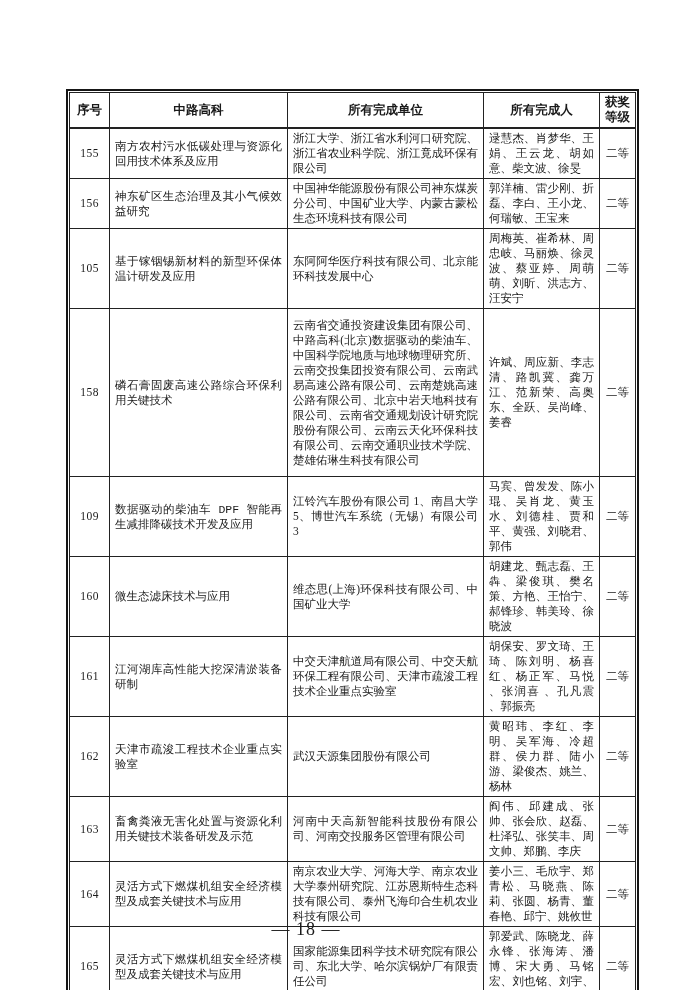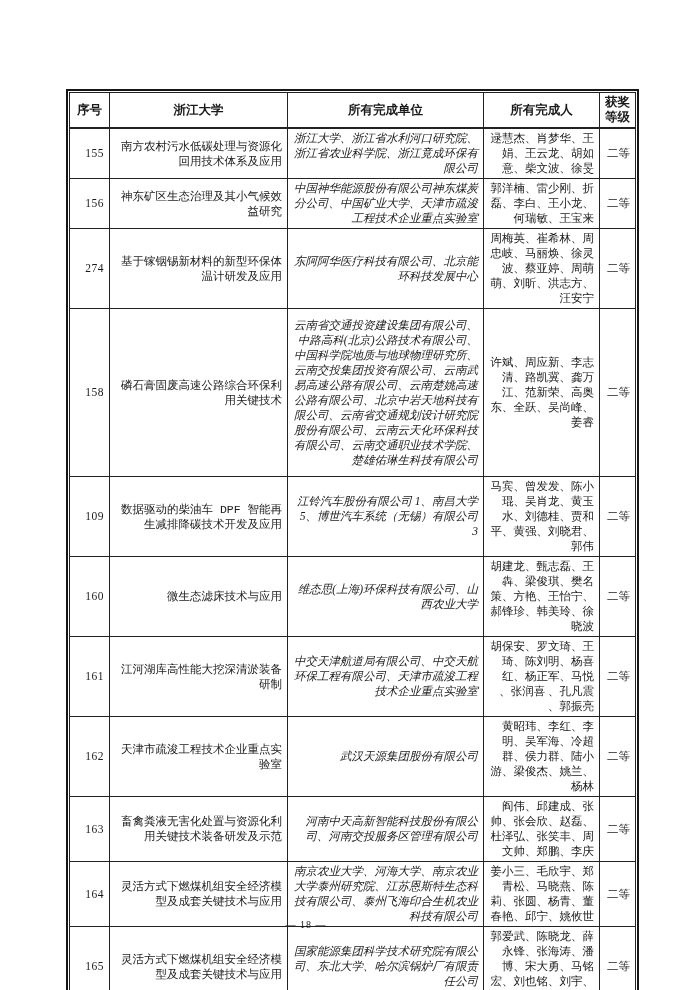--- a/index.html
+++ b/index.html
@@ -40,116 +40,114 @@
     font-size: 12.5px;
     line-height: 1.2;
     text-align: center;
     padding: 2px 1px;
     border-bottom-width: 2px;
   }
   table.awards td {
     font-size: 11.5px;
     line-height: 15px;
     padding: 2px 5px;
-    text-align: right;
   }
   td.c-no {
     text-align: center;
     font-size: 12px;
     padding: 2px 1px;
     letter-spacing: 0.5px;
   }
   td.c-project {
     padding: 2px 6px 2px 9px;
     text-align: justify;
     font-family: Liberation Mono, monospace;
   }
   td.c-units {
     text-align: justify;
-    font-style: italic;
   }
   td.c-people {
     text-align: justify;
   }
   td.c-award {
     text-align: center;
     font-size: 12px;
     padding: 2px 1px;
   }
   .page-footer {
     position: absolute;
     top: 919px;
     left: 0;
     width: 612px;
     text-align: center;
-    font-size: 10px;
+    font-size: 18px;
     letter-spacing: 1px;
   }
 </style>
 </head>
 <body>
 
 <div class="table-outer">
   <table class="awards">
     <colgroup>
       <col style="width:40px">
       <col style="width:178px">
       <col style="width:196px">
       <col style="width:116px">
       <col style="width:36px">
     </colgroup>
     <thead>
       <tr style="height:30px">
         <th>序号</th>
-        <th>浙江大学</th>
+        <th>中路高科</th>
         <th>所有完成单位</th>
         <th>所有完成人</th>
         <th>获奖等级</th>
       </tr>
     </thead>
     <tbody id="tbody">
         <tr style="height: 48px;">
     <td class="c-no">155</td>
     <td class="c-project">南方农村污水低碳处理与资源化回用技术体系及应用</td>
     <td class="c-units">浙江大学、浙江省水利河口研究院、浙江省农业科学院、浙江竟成环保有限公司</td>
     <td class="c-people">逯慧杰、肖梦华、王娟、王云龙、胡如意、柴文波、徐旻</td>
     <td class="c-award">二等</td>
   </tr>
         <tr style="height: 46px;">
     <td class="c-no">156</td>
     <td class="c-project">神东矿区生态治理及其小气候效益研究</td>
-    <td class="c-units">中国神华能源股份有限公司神东煤炭分公司、中国矿业大学、天津市疏浚工程技术企业重点实验室</td>
+    <td class="c-units">中国神华能源股份有限公司神东煤炭分公司、中国矿业大学、内蒙古蒙松生态环境科技有限公司</td>
     <td class="c-people">郭洋楠、雷少刚、折磊、李白、王小龙、何瑞敏、王宝来</td>
     <td class="c-award">二等</td>
   </tr>
         <tr style="height: 74px;">
-    <td class="c-no">274</td>
+    <td class="c-no">105</td>
     <td class="c-project">基于镓铟锡新材料的新型环保体温计研发及应用</td>
     <td class="c-units">东阿阿华医疗科技有限公司、北京能环科技发展中心</td>
     <td class="c-people">周梅英、崔希林、周忠岐、马丽焕、徐灵波、蔡亚婷、周萌萌、刘昕、洪志方、汪安宁</td>
     <td class="c-award">二等</td>
   </tr>
         <tr style="height: 168px;">
     <td class="c-no">158</td>
     <td class="c-project">磷石膏固废高速公路综合环保利用关键技术</td>
-    <td class="c-units">云南省交通投资建设集团有限公司、中路高科(北京)公路技术有限公司、中国科学院地质与地球物理研究所、云南交投集团投资有限公司、云南武易高速公路有限公司、云南楚姚高速公路有限公司、北京中岩天地科技有限公司、云南省交通规划设计研究院股份有限公司、云南云天化环保科技有限公司、云南交通职业技术学院、楚雄佑琳生科技有限公司</td>
+    <td class="c-units">云南省交通投资建设集团有限公司、中路高科(北京)数据驱动的柴油车、中国科学院地质与地球物理研究所、云南交投集团投资有限公司、云南武易高速公路有限公司、云南楚姚高速公路有限公司、北京中岩天地科技有限公司、云南省交通规划设计研究院股份有限公司、云南云天化环保科技有限公司、云南交通职业技术学院、楚雄佑琳生科技有限公司</td>
     <td class="c-people">许斌、周应新、李志清、路凯冀、龚万江、范新荣、高奥东、全跃、吴尚峰、姜睿</td>
     <td class="c-award">二等</td>
   </tr>
         <tr style="height: 62px;">
     <td class="c-no">109</td>
     <td class="c-project">数据驱动的柴油车 DPF 智能再生减排降碳技术开发及应用</td>
     <td class="c-units">江铃汽车股份有限公司 1、南昌大学 5、博世汽车系统（无锡）有限公司 3</td>
     <td class="c-people">马宾、曾发发、陈小琨、吴肖龙、黄玉水、刘德桂、贾和平、黄强、刘晓君、郭伟</td>
     <td class="c-award">二等</td>
   </tr>
         <tr style="height: 61px;">
     <td class="c-no">160</td>
     <td class="c-project">微生态滤床技术与应用</td>
-    <td class="c-units">维态思(上海)环保科技有限公司、山西农业大学</td>
+    <td class="c-units">维态思(上海)环保科技有限公司、中国矿业大学</td>
     <td class="c-people">胡建龙、甄志磊、王犇、梁俊琪、樊名策、方艳、王怡宁、郝锋珍、韩美玲、徐晓波</td>
     <td class="c-award">二等</td>
   </tr>
         <tr style="height: 75px;">
     <td class="c-no">161</td>
     <td class="c-project">江河湖库高性能大挖深清淤装备研制</td>
     <td class="c-units">中交天津航道局有限公司、中交天航环保工程有限公司、天津市疏浚工程技术企业重点实验室</td>
     <td class="c-people">胡保安、罗文琦、王琦、陈刘明、杨喜红、杨正军、马悦 、张润喜 、孔凡震 、郭振亮</td>
     <td class="c-award">二等</td>
   </tr>

